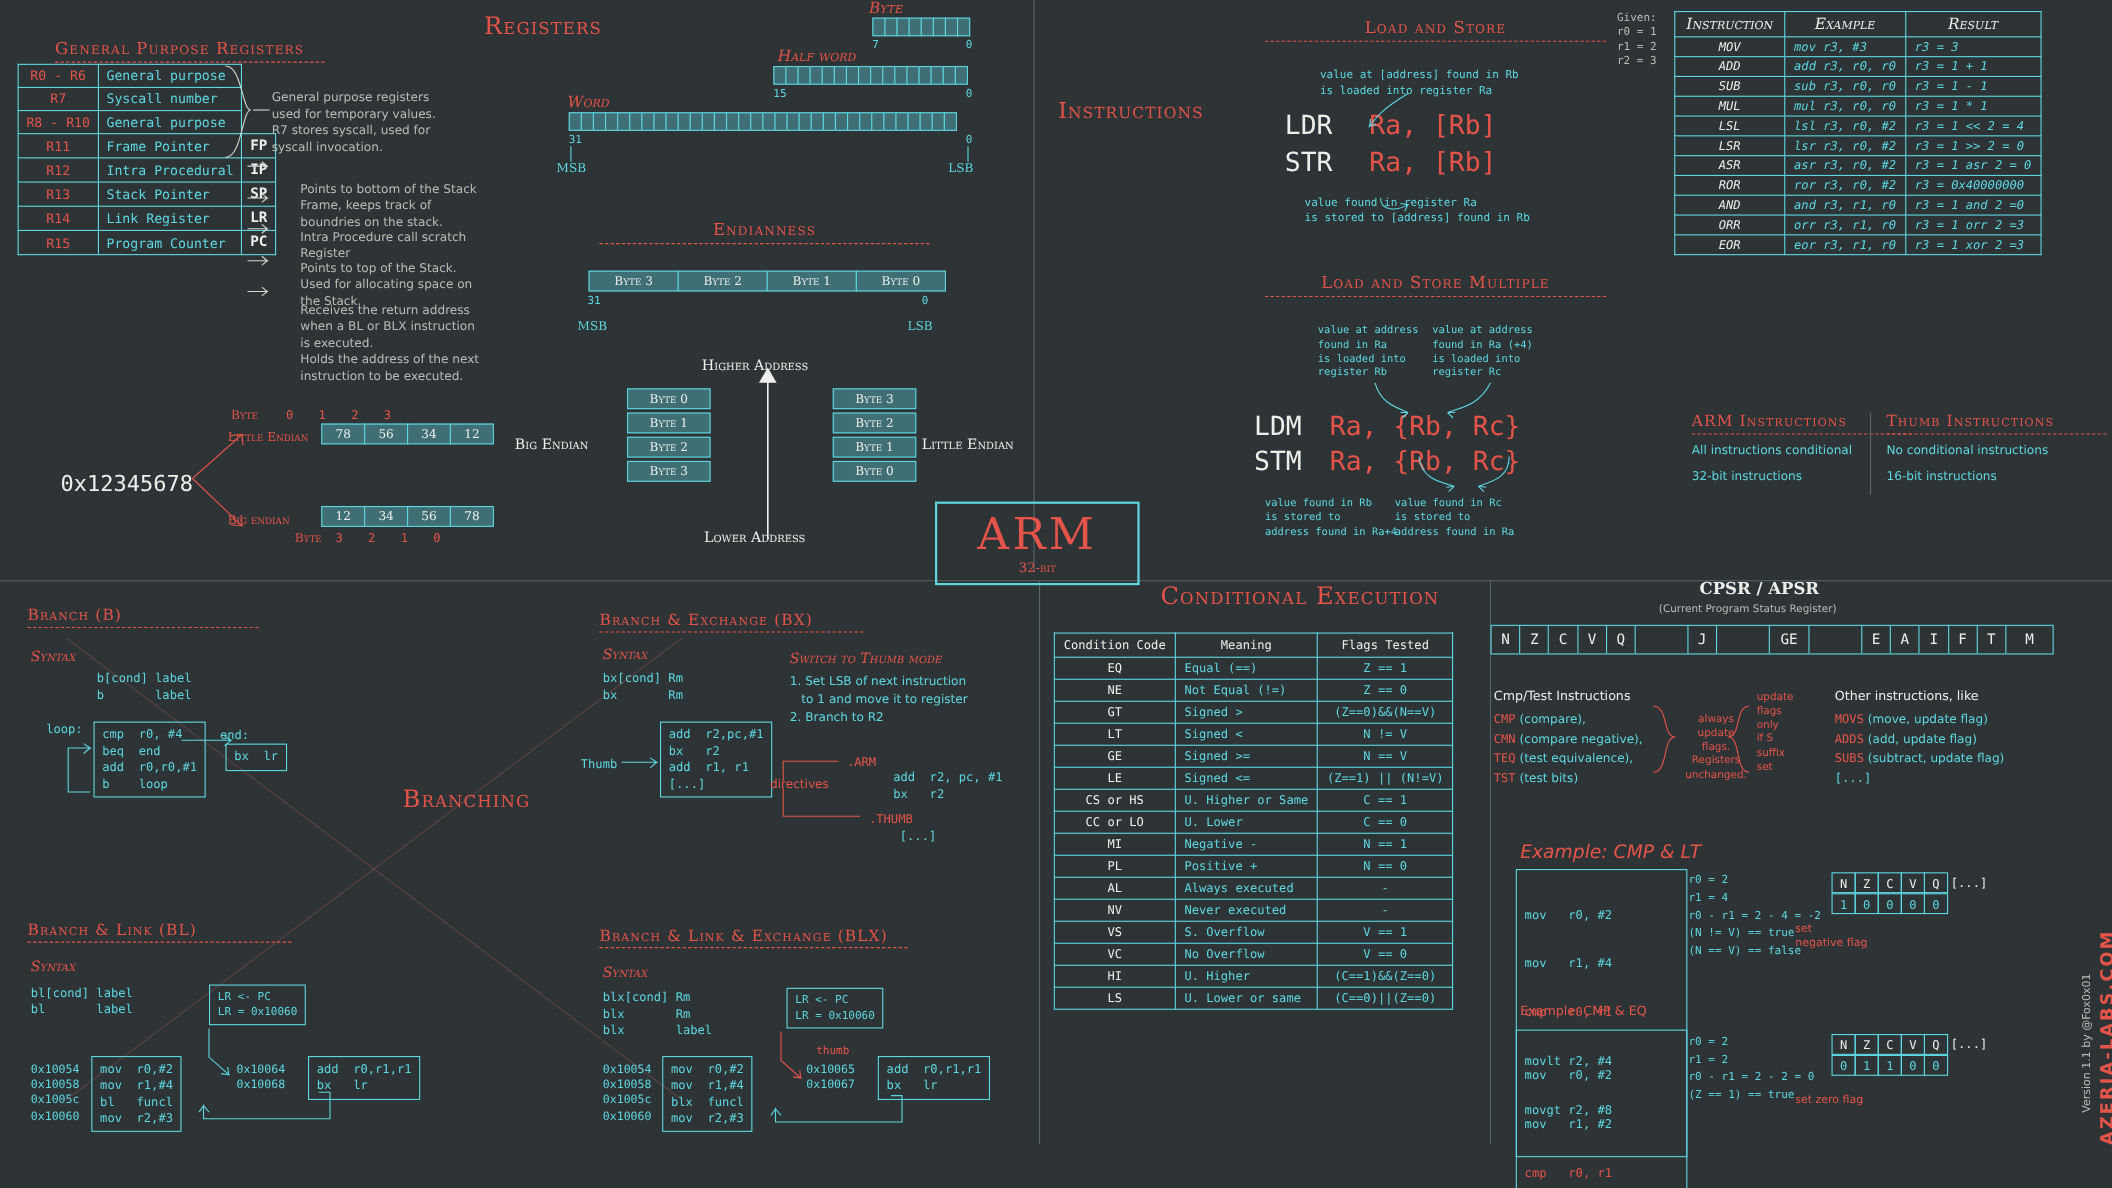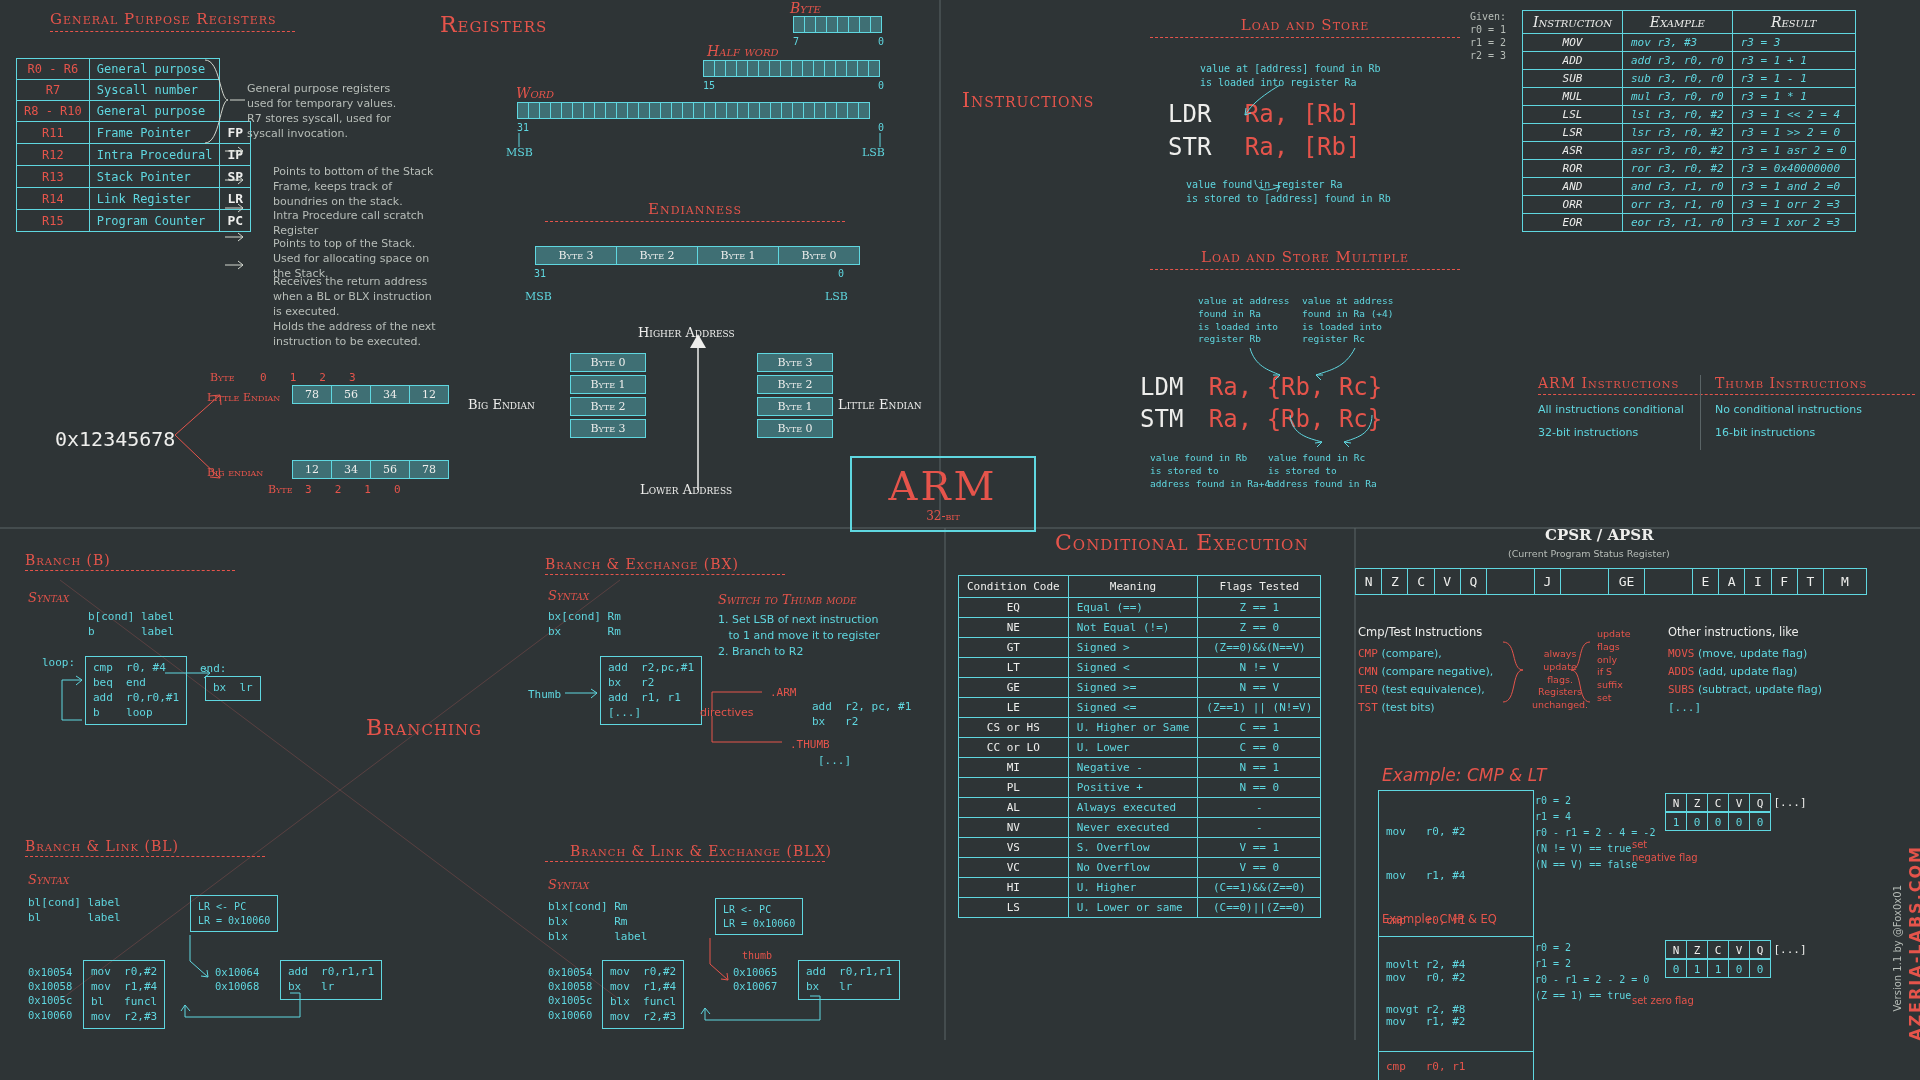--- a/index.html
+++ b/index.html
@@ -187,21 +187,21 @@
     <line x1="945" y1="528" x2="945" y2="1040" stroke="#5a6466" stroke-width="1"></line>
     <line x1="1355" y1="528" x2="1355" y2="1040" stroke="#5a6466" stroke-width="1"></line>
 
     <line x1="60" y1="580" x2="620" y2="1000" stroke="#7d4b4b" stroke-width="1" opacity=".55"></line>
     <line x1="620" y1="580" x2="60" y2="1000" stroke="#7d4b4b" stroke-width="1" opacity=".55"></line>
   </svg>
 
   <div class="abs sec-title" style="left:440px;top:12px;font-size:22px;">Registers</div>
 
   <div class="abs" style="left:50px;top:10px;width:260px;">
-    <div class="sec-title" style="font-size:15px;">General Purpose Registers</div>
+    <div class="sec-title" style="font-size:15px;margin-top:25px;">General Purpose Registers</div>
     <div class="dash" style="margin-top:3px;width:245px;"></div>
   </div>
 
   <table class="regtable abs" style="left:16px;top:58px;">
     <tbody>
         <tr>
       <td class="name">R0 - R6</td>
       <td class="desc">General purpose</td>
       <td class="abbr" style="border:none;"></td>
     </tr>
@@ -621,21 +621,21 @@
   <div class="abs plainpre" style="left:215px;top:965px;font-size:10.5px;">0x10064
 0x10068</div>
   <div class="abs codebox" style="left:280px;top:960px;">add  r0,r1,r1
 bx   lr</div>
   <svg width="300" height="120" style="left:150px;top:905px;">
     <path d="M40,30 L40,56 L58,72 l -7,-1 M58,72 l -1,-7" stroke="#5fd7e0" fill="none"></path>
     <path d="M140,88 L150,88 L150,112 L35,112 L35,100 l -4,6 M35,100 l 5,6" stroke="#5fd7e0" fill="none"></path>
   </svg>
 
   <div class="abs" style="left:545px;top:843px;width:300px;">
-    <div class="sec-title" style="font-size:14px;margin-left:25px;">Branch &amp; Link &amp; Exchange (BLX)</div>
+    <div class="sec-title" style="font-size:14px;">Branch &amp; Link &amp; Exchange (BLX)</div>
     <div class="dash" style="margin-top:2px;width:280px;"></div>
   </div>
   <div class="abs sub-title" style="left:548px;top:877px;font-size:13px;">Syntax</div>
   <div class="abs plainpre" style="left:548px;top:900px;">blx[cond] Rm
 blx       Rm
 blx       label</div>
   <div class="abs codebox" style="left:715px;top:898px;font-size:10px;">LR &lt;- PC
 LR = 0x10060</div>
   <div class="abs red mono" style="left:742px;top:950px;font-size:10px;">thumb</div>
   <div class="abs plainpre" style="left:548px;top:965px;font-size:10.5px;">0x10054

